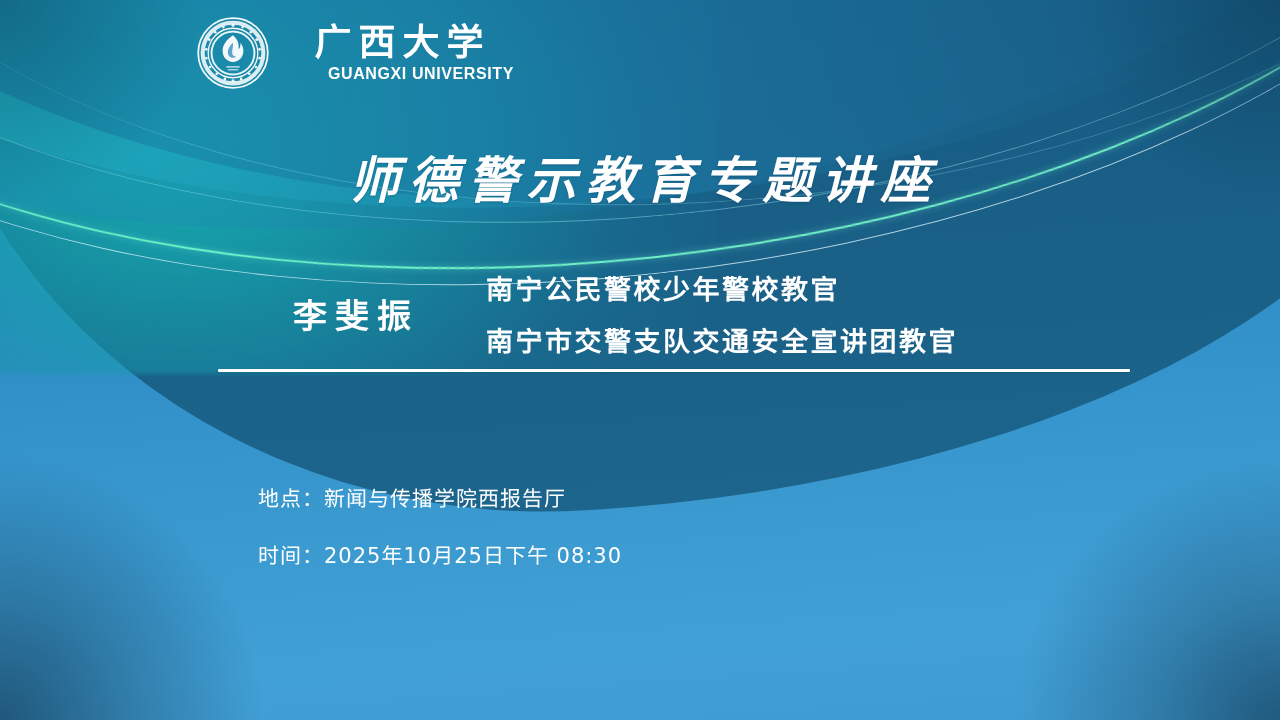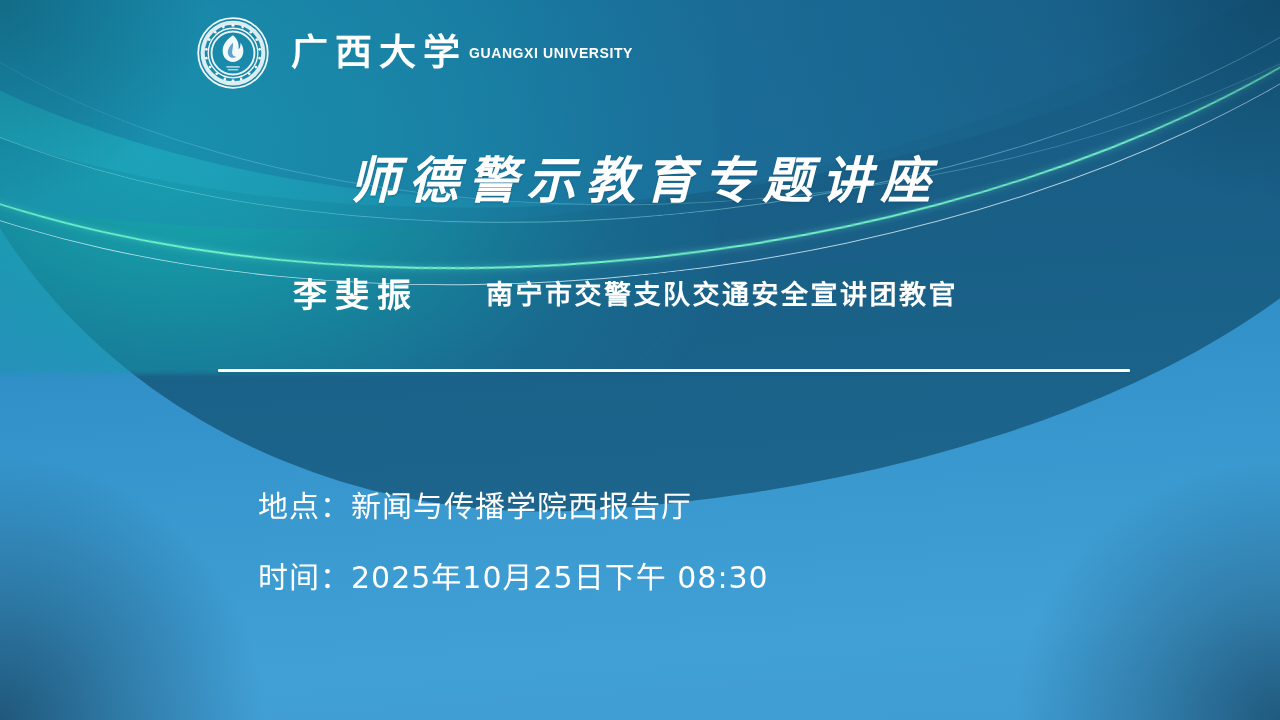--- a/index.html
+++ b/index.html
@@ -139,41 +139,42 @@
     left: 196px;
     top: 16px;
     display: flex;
     align-items: center;
     gap: 14px;
   }
   .emblem { width: 74px; height: 74px; display: block; }
 
   .logo-words {
     display: flex;
-    flex-direction: row;
+    flex-direction: column;
     align-items: center;
     gap: 2px;
   }
   .logo-cn {
     font-family: "DejaVu Serif", "Liberation Serif", serif;
     font-size: 37px;
     font-weight: 700;
     color: #ffffff;
     letter-spacing: 7px;
     line-height: 1.08;
     white-space: nowrap;
     text-indent: 7px;
   }
   .logo-en {
     font-family: "Liberation Sans", sans-serif;
-    font-size: 14px;
+    font-size: 16px;
     font-weight: 700;
     color: #ffffff;
     letter-spacing: .6px;
     white-space: nowrap;
+    margin-left: 44px;
   }
 
   
   .main-title {
     position: absolute;
     left: 0;
     right: 0;
     top: 140px;
     text-align: center;
     font-family: "DejaVu Serif", "Liberation Serif", serif;
@@ -236,21 +237,21 @@
   .details {
     position: absolute;
     left: 258px;
     top: 482px;
     display: flex;
     flex-direction: column;
     gap: 27px;
   }
   .detail-line {
     font-family: "DejaVu Sans", "Liberation Sans", sans-serif;
-    font-size: 30px;
+    font-size: 21px;
     font-weight: 500;
     color: #ffffff;
     letter-spacing: 1px;
     white-space: nowrap;
   }
 </style>
 </head>
 <body>
 
 <div id="slide">
@@ -307,20 +308,21 @@
       <span class="logo-cn">广西大学</span>
       <span class="logo-en">GUANGXI UNIVERSITY</span>
     </span>
   </div>
 
   <div class="main-title">师德警示教育专题讲座</div>
 
   <div class="speaker-row">
     <div class="speaker-name">李斐振</div>
     <div class="speaker-titles">
+      <div class="speaker-title-line">南宁公民警校少年警校教官</div>
       <div class="speaker-title-line">南宁市交警支队交通安全宣讲团教官</div>
     </div>
   </div>
 
   <div class="divider"></div>
 
   <div class="details">
     <div class="detail-line">地点：新闻与传播学院西报告厅</div>
     <div class="detail-line">时间：2025年10月25日下午 08:30</div>
   </div>

